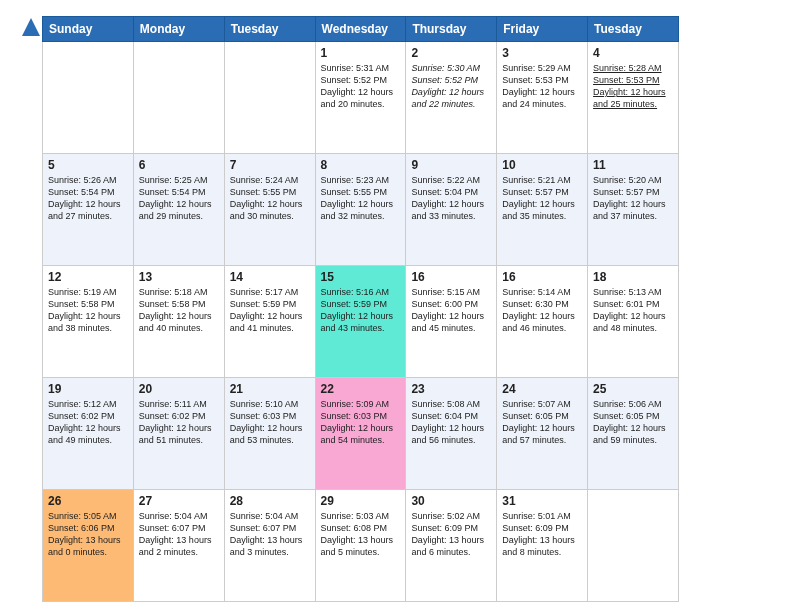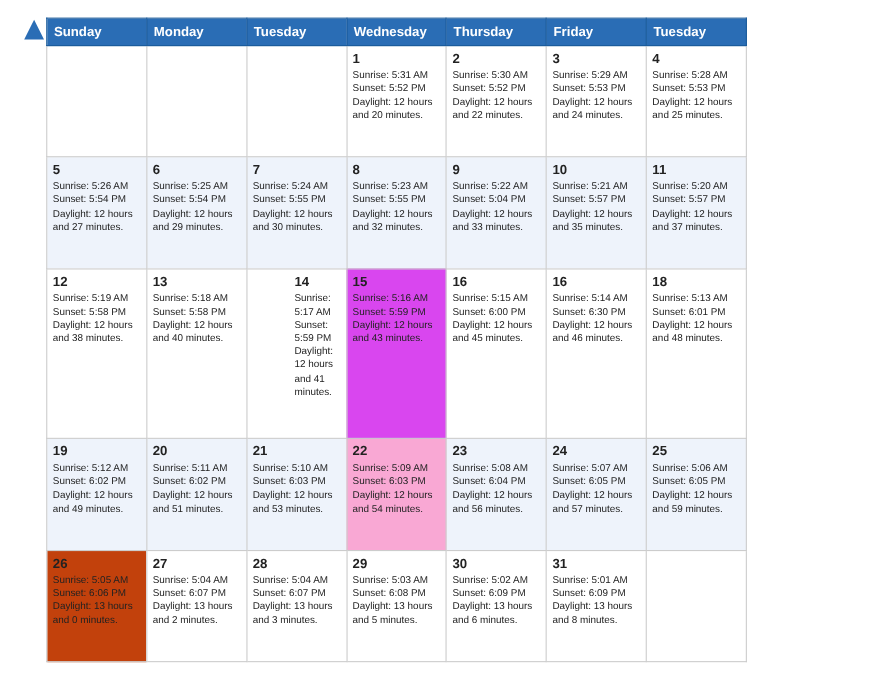--- a/index.html
+++ b/index.html
@@ -141,35 +141,35 @@
           <td class="empty-cell"></td>
           <td style="background: rgb(255, 255, 255);">
             <div class="day-number">1</div>
             <div class="day-info" style="white-space: pre-line;">Sunrise: 5:31 AM
 Sunset: 5:52 PM
 Daylight: 12 hours
 and 20 minutes.</div>
           </td>
           <td style="background: rgb(255, 255, 255);">
             <div class="day-number">2</div>
-            <div class="day-info" style="white-space: pre-line;">Sunrise: 5:30 AM
+            <div class="day-info" style="white-space: pre-line; font-style: italic;">Sunrise: 5:30 AM
 Sunset: 5:52 PM
 Daylight: 12 hours
 and 22 minutes.</div>
           </td>
           <td style="background: rgb(255, 255, 255);">
             <div class="day-number">3</div>
             <div class="day-info" style="white-space: pre-line;">Sunrise: 5:29 AM
 Sunset: 5:53 PM
 Daylight: 12 hours
 and 24 minutes.</div>
           </td>
           <td style="background: rgb(255, 255, 255);">
             <div class="day-number">4</div>
-            <div class="day-info" style="white-space: pre-line;">Sunrise: 5:28 AM
+            <div class="day-info" style="white-space: pre-line; text-decoration: underline;">Sunrise: 5:28 AM
 Sunset: 5:53 PM
 Daylight: 12 hours
 and 25 minutes.</div>
           </td>
         </tr>
         <tr>
           <td style="background: rgb(238, 243, 251);">
             <div class="day-number">5</div>
             <div class="day-info" style="white-space: pre-line;">Sunrise: 5:26 AM
 Sunset: 5:54 PM
@@ -227,28 +227,28 @@
 Daylight: 12 hours
 and 38 minutes.</div>
           </td>
           <td style="background: rgb(255, 255, 255);">
             <div class="day-number">13</div>
             <div class="day-info" style="white-space: pre-line;">Sunrise: 5:18 AM
 Sunset: 5:58 PM
 Daylight: 12 hours
 and 40 minutes.</div>
           </td>
-          <td style="background: rgb(255, 255, 255); padding-left: 43px;">
+          <td style="background: rgb(255, 255, 255);">
             <div class="day-number">14</div>
             <div class="day-info" style="white-space: pre-line;">Sunrise: 5:17 AM
 Sunset: 5:59 PM
 Daylight: 12 hours
 and 41 minutes.</div>
           </td>
-          <td style="background: #d946ef;">
+          <td style="background: #5eead4;">
             <div class="day-number">15</div>
             <div class="day-info" style="white-space: pre-line;">Sunrise: 5:16 AM
 Sunset: 5:59 PM
 Daylight: 12 hours
 and 43 minutes.</div>
           </td>
           <td style="background: rgb(255, 255, 255);">
             <div class="day-number">16</div>
             <div class="day-info" style="white-space: pre-line;">Sunrise: 5:15 AM
 Sunset: 6:00 PM
@@ -315,21 +315,21 @@
           </td>
           <td style="background: rgb(238, 243, 251);">
             <div class="day-number">25</div>
             <div class="day-info" style="white-space: pre-line;">Sunrise: 5:06 AM
 Sunset: 6:05 PM
 Daylight: 12 hours
 and 59 minutes.</div>
           </td>
         </tr>
         <tr>
-          <td style="background: #c2410c;">
+          <td style="background: #fdba74;">
             <div class="day-number">26</div>
             <div class="day-info" style="white-space: pre-line;">Sunrise: 5:05 AM
 Sunset: 6:06 PM
 Daylight: 13 hours
 and 0 minutes.</div>
           </td>
           <td style="background: rgb(255, 255, 255);">
             <div class="day-number">27</div>
             <div class="day-info" style="white-space: pre-line;">Sunrise: 5:04 AM
 Sunset: 6:07 PM

